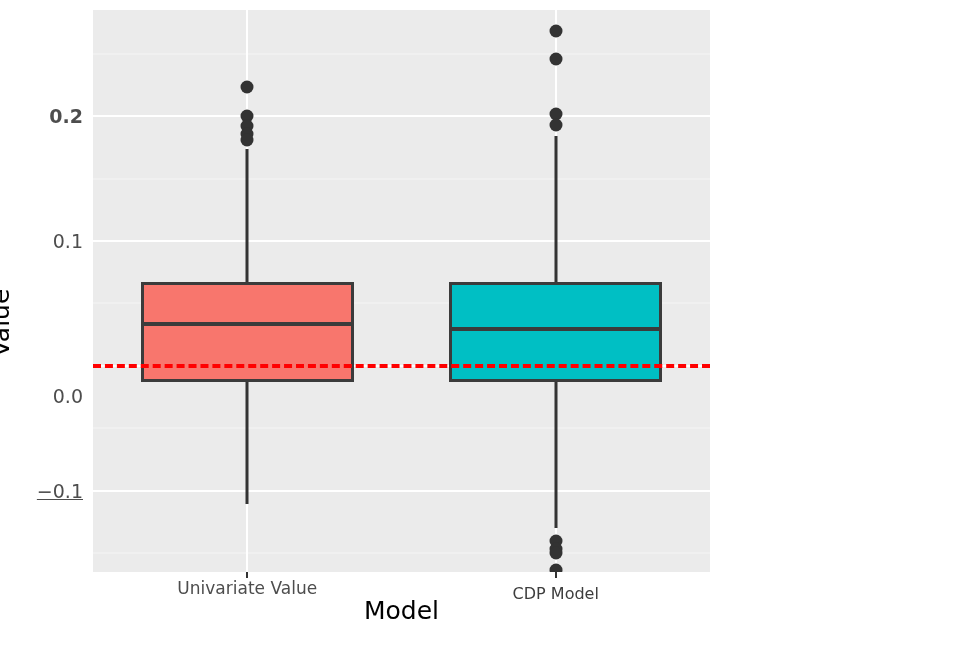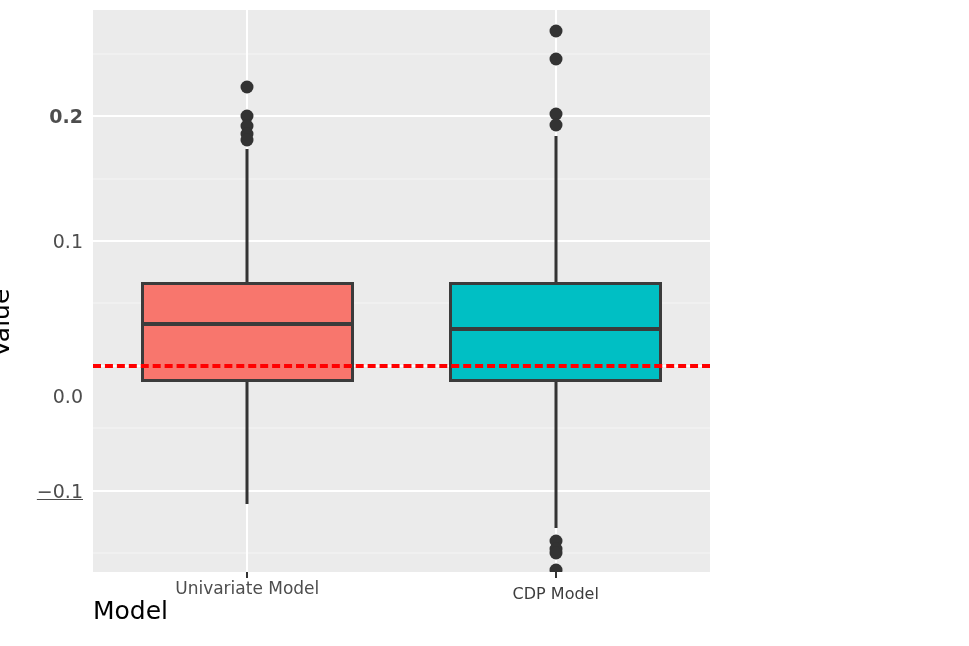--- a/index.html
+++ b/index.html
@@ -41,20 +41,21 @@
     box-sizing: border-box;
   }
   .y-axis-title span { display: block; }
 
   
   .x-axis-title {
     position: absolute;
     left: 93px;
     top: 596px;
     width: 617px;
+    text-align: center;
     font-size: 25px;
     color: #000000;
   }
 
   
   .y-tick-label {
     position: absolute;
     right: 0px;
     width: 100%;
     text-align: right;
@@ -188,21 +189,21 @@
       <div class="y-tick-mark" style="top: 116.156px;"></div>
       <div class="y-tick-label" style="top: 241.044px;">0.1</div>
       <div class="y-tick-mark" style="top: 241.044px;"></div>
       <div class="y-tick-label" style="top: 348px; margin-top: 48px;">0.0</div>
       <div class="y-tick-mark" style="top: 365.933px;"></div>
       <div class="y-tick-label" style="top: 490.822px; text-decoration: underline;">−0.1</div>
       <div class="y-tick-mark" style="top: 490.822px;"></div>
     </div>
 
   <div id="x-ticks">
-      <div class="x-tick-label" style="left: 247.25px;">Univariate Model</div>
+      <div class="x-tick-label" style="left: 247.25px;">Univariate Value</div>
       <div class="x-tick-mark" style="left: 247.25px;"></div>
       <div class="x-tick-label alt" style="left: 555.75px; top: 584px;">CDP Model</div>
       <div class="x-tick-mark" style="left: 555.75px;"></div>
     </div>
 
   <div id="panel">
     <div id="grid-layer">
         <div class="gridline-major" style="top: 106.156px;"></div>
         <div class="gridline-major" style="top: 231.044px;"></div>
         <div class="gridline-major" style="top: 355.933px;"></div>

